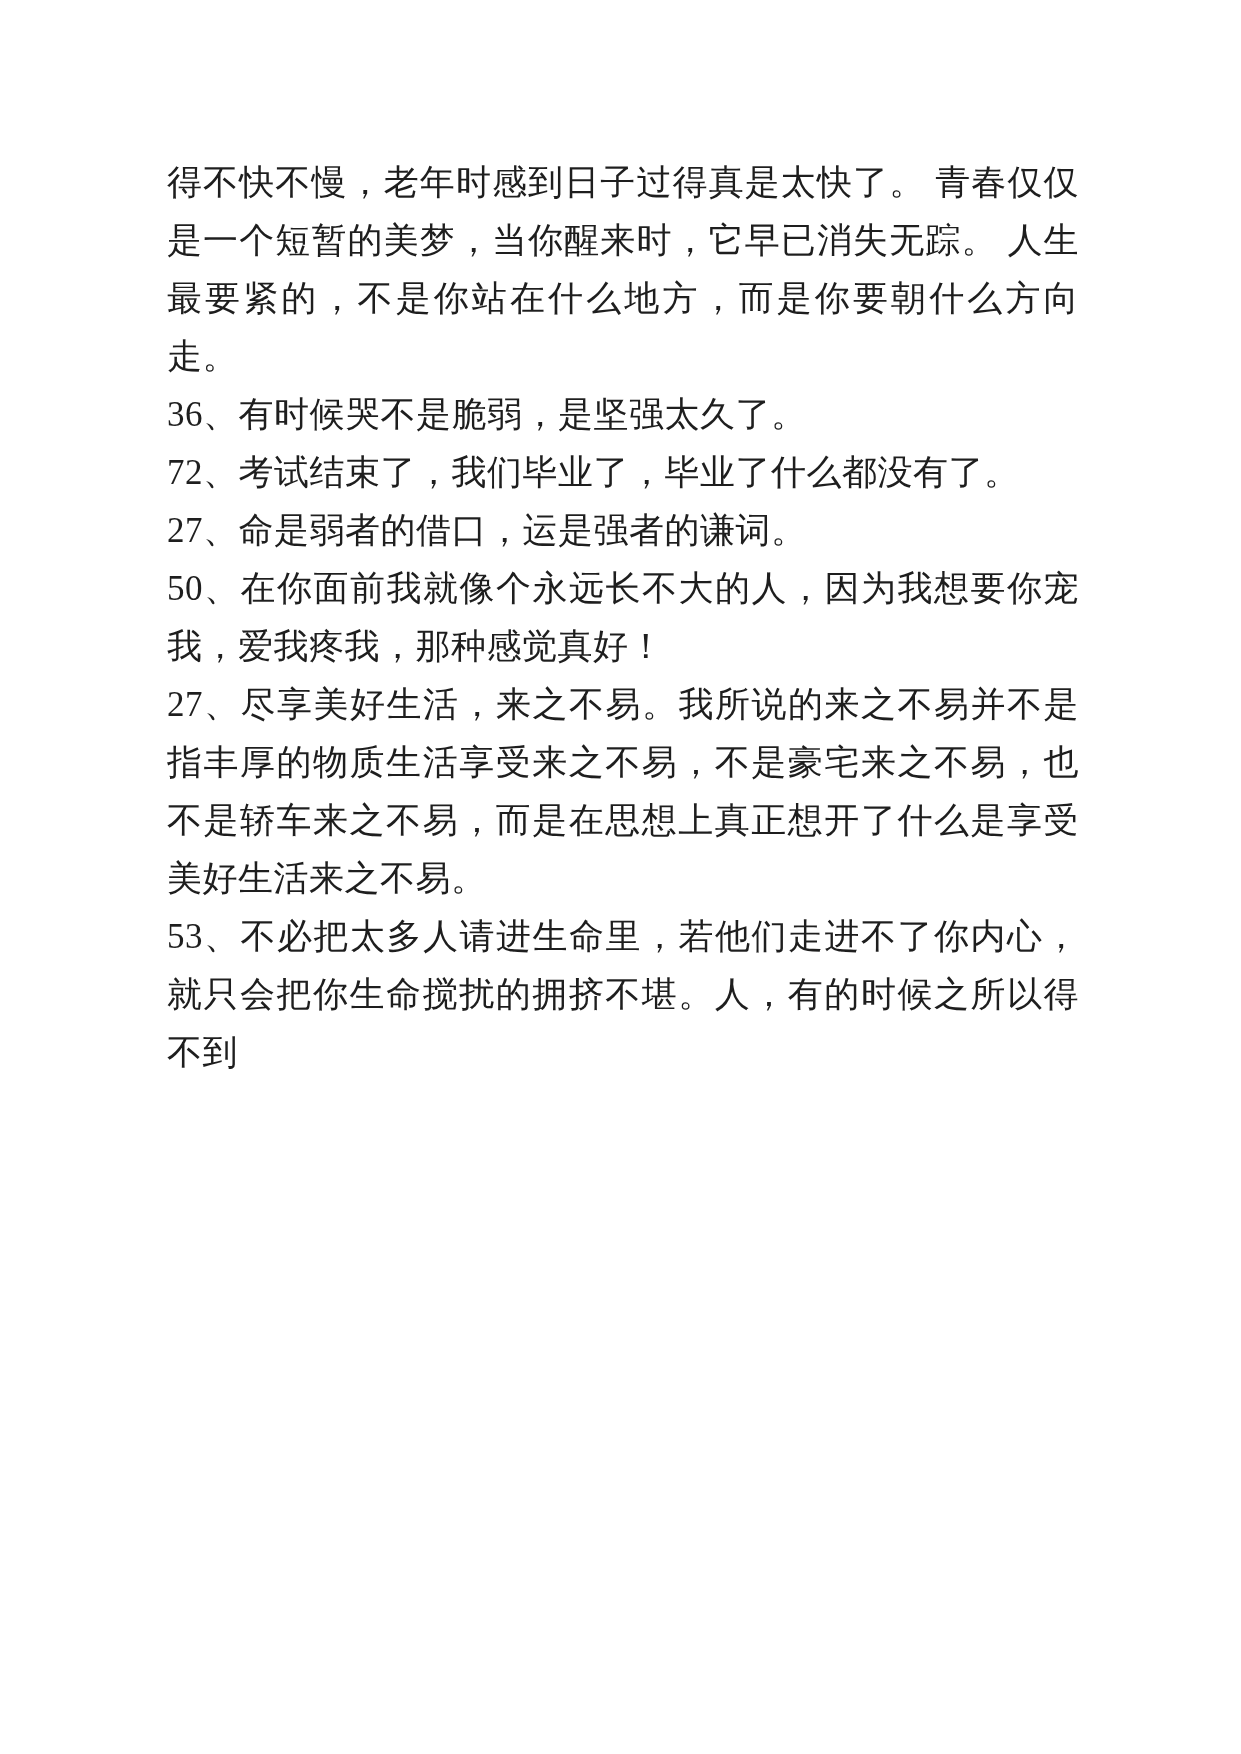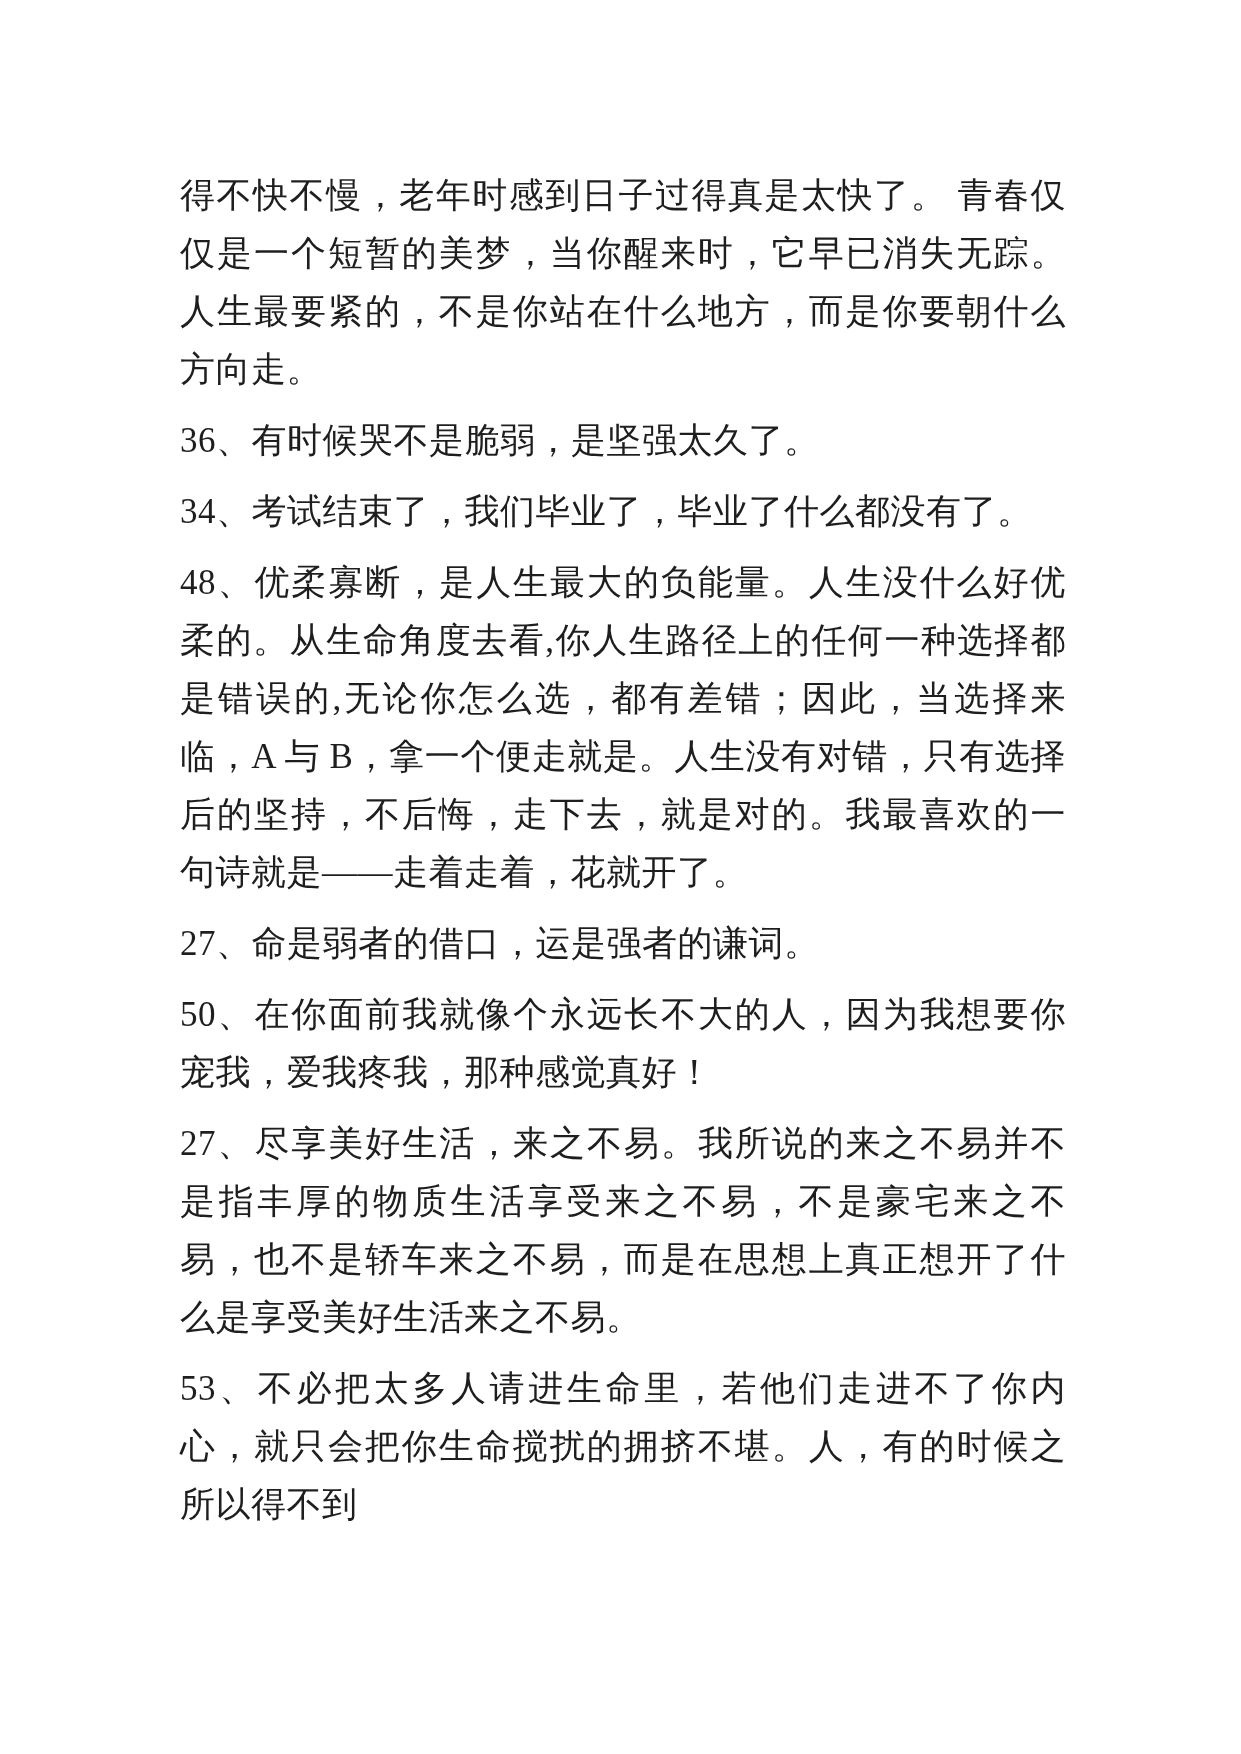--- a/index.html
+++ b/index.html
@@ -26,34 +26,33 @@
     font-family: "Liberation Serif", "DejaVu Serif", serif;
     font-size: 35px;
     line-height: 58px;
     font-weight: 400;
     color: #1e1e1e;
     text-align: justify;
     text-justify: inter-ideograph;
     letter-spacing: 0.5px;
   }
   .content p.para {
-    margin: 13px;
+    margin: 0;
     padding: 0;
     text-align: justify;
     text-align-last: left;
     word-break: break-all;
   }
 </style>
 </head>
 <body>
 
 <div class="page">
   <div class="content">
     <p class="para">得不快不慢，老年时感到日子过得真是太快了。 青春仅仅是一个短暂的美梦，当你醒来时，它早已消失无踪。 人生最要紧的，不是你站在什么地方，而是你要朝什么方向走。</p>
     <p class="para">36、有时候哭不是脆弱，是坚强太久了。</p>
-    <p class="para">34、考试结束了，我们毕业了，毕业了什么都没有了。</p>
-    <p class="para">48、优柔寡断，是人生最大的负能量。人生没什么好优柔的。从生命角度去看,你人生路径上的任何一种选择都是错误的,无论你怎么选，都有差错；因此，当选择来临，A 与 B，拿一个便走就是。人生没有对错，只有选择后的坚持，不后悔，走下去，就是对的。我最喜欢的一句诗就是——走着走着，花就开了。</p>
+    <p class="para">72、考试结束了，我们毕业了，毕业了什么都没有了。</p>
     <p class="para">27、命是弱者的借口，运是强者的谦词。</p>
     <p class="para">50、在你面前我就像个永远长不大的人，因为我想要你宠我，爱我疼我，那种感觉真好！</p>
     <p class="para">27、尽享美好生活，来之不易。我所说的来之不易并不是指丰厚的物质生活享受来之不易，不是豪宅来之不易，也不是轿车来之不易，而是在思想上真正想开了什么是享受美好生活来之不易。</p>
     <p class="para">53、不必把太多人请进生命里，若他们走进不了你内心，就只会把你生命搅扰的拥挤不堪。人，有的时候之所以得不到</p>
   </div>
 </div>
 
 </body></html>

